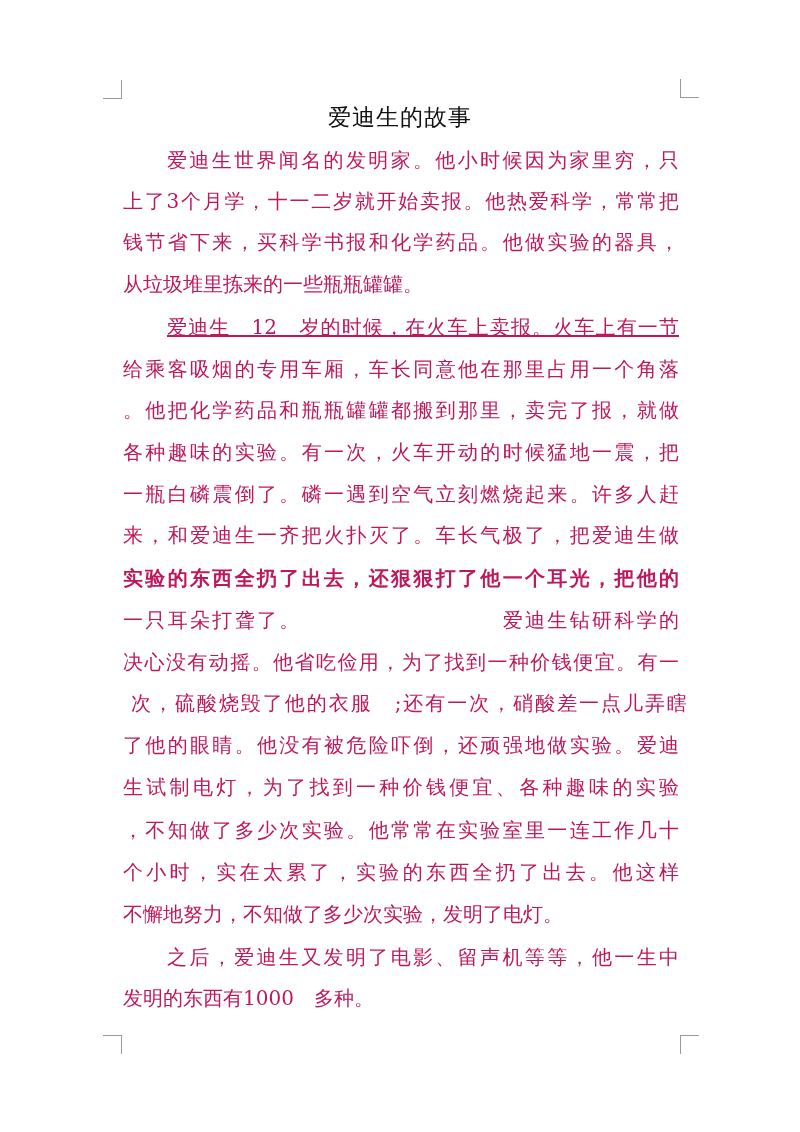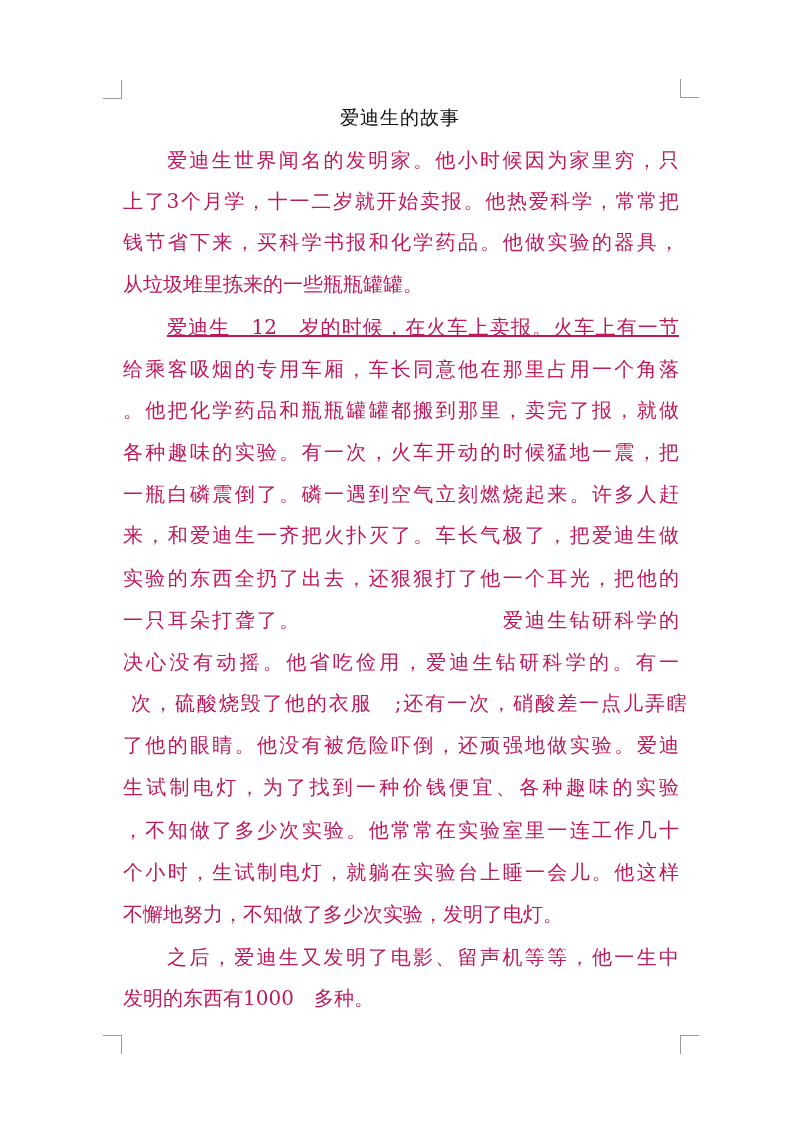--- a/index.html
+++ b/index.html
@@ -34,21 +34,21 @@
     .corner.tr { left: 680px; top: 79px;  border-left-width: 1px;  border-bottom-width: 1px; }
     .corner.bl { left: 103px; top: 1035px; border-right-width: 1px; border-top-width: 1px; }
     .corner.br { left: 680px; top: 1035px; border-left-width: 1px;  border-top-width: 1px; }
 
     .title {
       position: absolute;
       left: 0;
       width: 800px;
       top: 102px;
       text-align: center;
-      font-size: 19px;
+      font-size: 23px;
       line-height: 30px;
       letter-spacing: 1px;
       color: #111;
     }
     .line {
       position: absolute;
       left: 123px;
       width: 556px;
       height: 30px;
       font-size: 20px;
@@ -81,25 +81,25 @@
       <div class="line indent" style="top: 145px;">爱迪生世界闻名的发明家。他小时候因为家里穷，只</div>
       <div class="line" style="top: 186px;">上了3个月学，十一二岁就开始卖报。他热爱科学，常常把</div>
       <div class="line" style="top: 227px;">钱节省下来，买科学书报和化学药品。他做实验的器具，</div>
       <div class="line short" style="top: 269px;">从垃圾堆里拣来的一些瓶瓶罐罐。</div>
       <div class="line indent" style="top: 312px; text-decoration: underline;">爱迪生　12　岁的时候，在火车上卖报。火车上有一节</div>
       <div class="line" style="top: 354px;">给乘客吸烟的专用车厢，车长同意他在那里占用一个角落</div>
       <div class="line" style="top: 395px;">。他把化学药品和瓶瓶罐罐都搬到那里，卖完了报，就做</div>
       <div class="line" style="top: 437px;">各种趣味的实验。有一次，火车开动的时候猛地一震，把</div>
       <div class="line" style="top: 479px;">一瓶白磷震倒了。磷一遇到空气立刻燃烧起来。许多人赶</div>
       <div class="line" style="top: 520px;">来，和爱迪生一齐把火扑灭了。车长气极了，把爱迪生做</div>
-      <div class="line" style="top: 563px;">实验的东西全扔了出去，还狠狠打了他一个耳光，把他的</div>
+      <div class="line" style="top: 563px; font-weight: bold;">实验的东西全扔了出去，还狠狠打了他一个耳光，把他的</div>
       <div class="line" style="top: 605px;">一只耳朵打聋了。　　　　　　　　　爱迪生钻研科学的</div>
-      <div class="line" style="top: 647px;">决心没有动摇。他省吃俭用，爱迪生钻研科学的。有一</div>
+      <div class="line" style="top: 647px;">决心没有动摇。他省吃俭用，为了找到一种价钱便宜。有一</div>
       <div class="line" style="top: 688px; margin-left: 8px;">次，硫酸烧毁了他的衣服　;还有一次，硝酸差一点儿弄瞎</div>
       <div class="line" style="top: 730px;">了他的眼睛。他没有被危险吓倒，还顽强地做实验。爱迪</div>
       <div class="line" style="top: 772px;">生试制电灯，为了找到一种价钱便宜、各种趣味的实验</div>
       <div class="line" style="top: 815px;">，不知做了多少次实验。他常常在实验室里一连工作几十</div>
-      <div class="line" style="top: 857px;">个小时，生试制电灯，就躺在实验台上睡一会儿。他这样</div>
+      <div class="line" style="top: 857px;">个小时，实在太累了，实验的东西全扔了出去。他这样</div>
       <div class="line short" style="top: 899px;">不懈地努力，不知做了多少次实验，发明了电灯。</div>
       <div class="line indent" style="top: 942px;">之后，爱迪生又发明了电影、留声机等等，他一生中</div>
       <div class="line short" style="top: 983px;">发明的东西有1000　多种。</div>
     </div>
 </div>
 
 </body></html>

